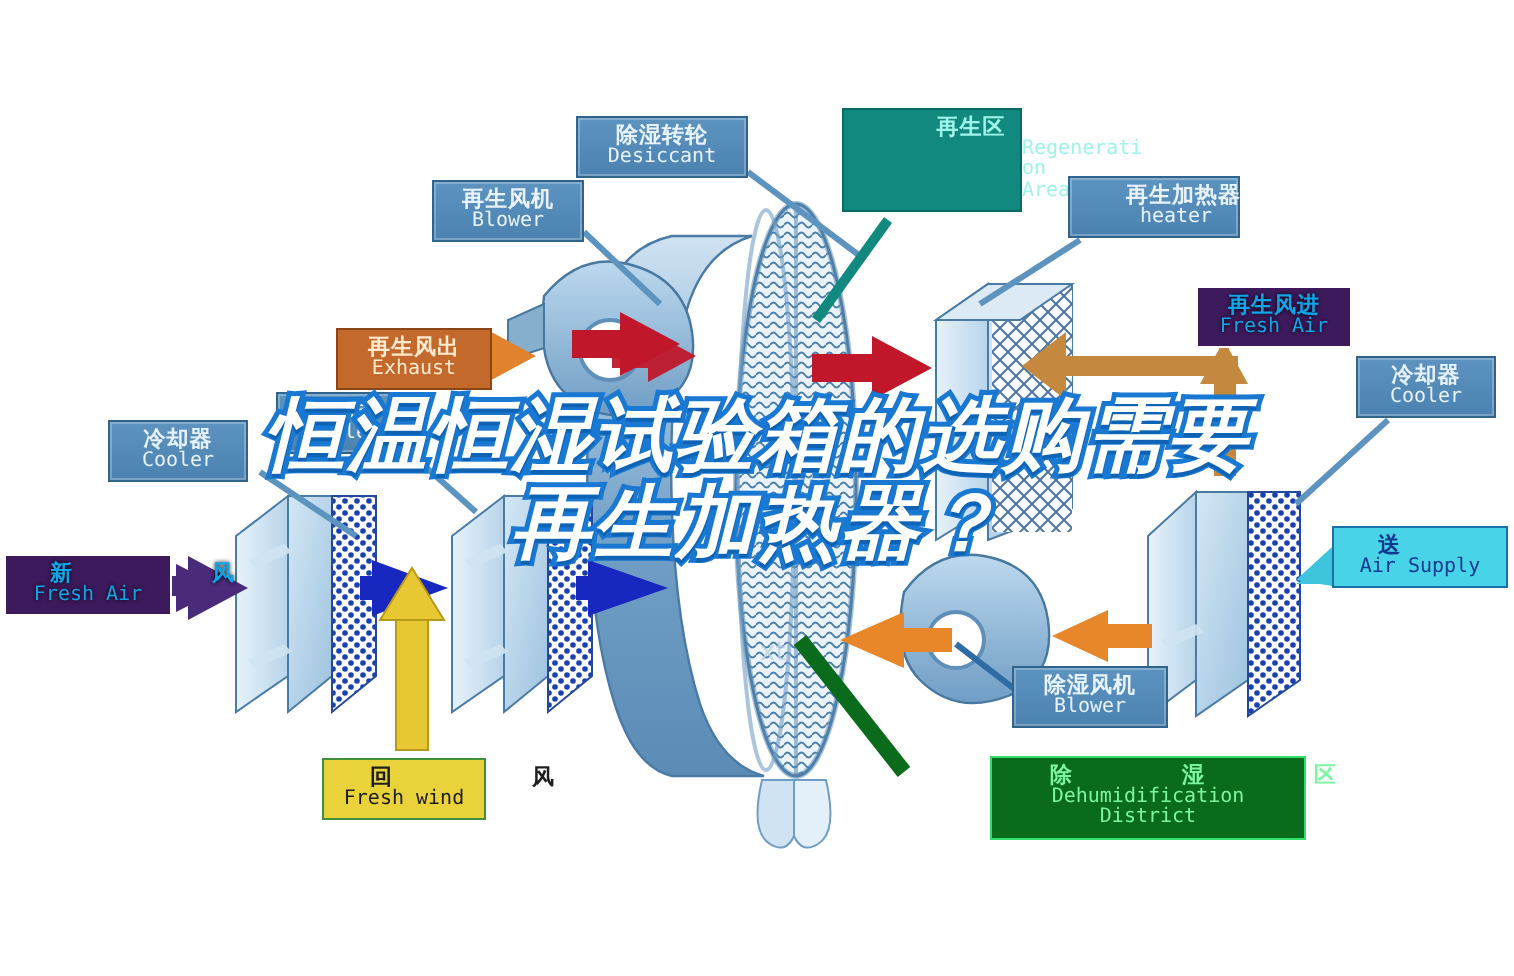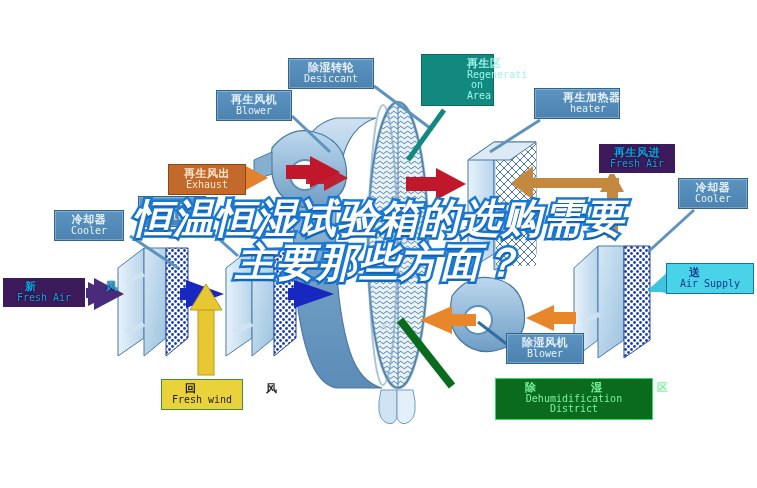--- a/index.html
+++ b/index.html
@@ -219,23 +219,23 @@
   <div class="lbl cal-blue" style="left:288px;top:58px;width:86px;">
     <span class="cn">除湿转轮</span>
     <span class="en">Desiccant</span>
   </div>
 
   <div class="lbl cal-blue" style="left:216px;top:90px;width:76px;">
     <span class="cn">再生风机</span>
     <span class="en">Blower</span>
   </div>
 
-  <div class="lbl cal-teal" style="left:421px;top:54px;width:73px;padding-left:45px;">
+  <div class="lbl cal-teal" style="left:421px;top:54px;width:90px;padding-left:45px;">
     <span class="cn">再生区</span>
-    <span class="en" style="white-space:pre-line;">Regenerati
+    <span class="en" style="white-space:pre-line;margin-left:44px;">Regenerati
 on Area</span>
   </div>
 
   <div class="lbl cal-blue" style="left:534px;top:88px;width:86px;padding-left:28px;">
     <span class="cn">再生加热器</span>
     <span class="en">heater</span>
   </div>
 
   <div class="lbl cal-purple" style="left:598px;top:143px;width:78px;">
     <span class="cn">再生风进</span>
@@ -283,16 +283,16 @@
 District</span>
   </div>
 
   <div class="lbl cal-cyan wide" style="left:666px;top:263px;width:88px;">
     <span class="cn">送　　风</span>
     <span class="en">Air Supply</span>
   </div>
 
   <div id="headline">
     <div class="l1">恒温恒湿试验箱的选购需要</div>
-    <div class="l2">主要那些方面？</div>
+    <div class="l2">再生加热器？</div>
   </div>
 
 </div>
 
 </body></html>

